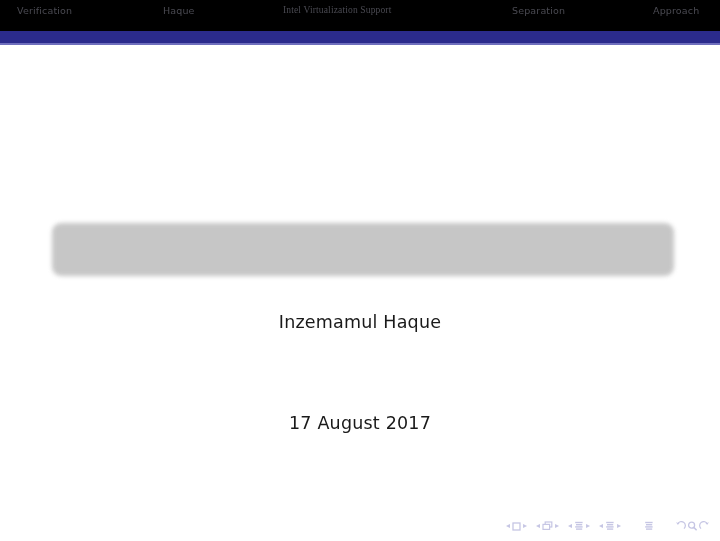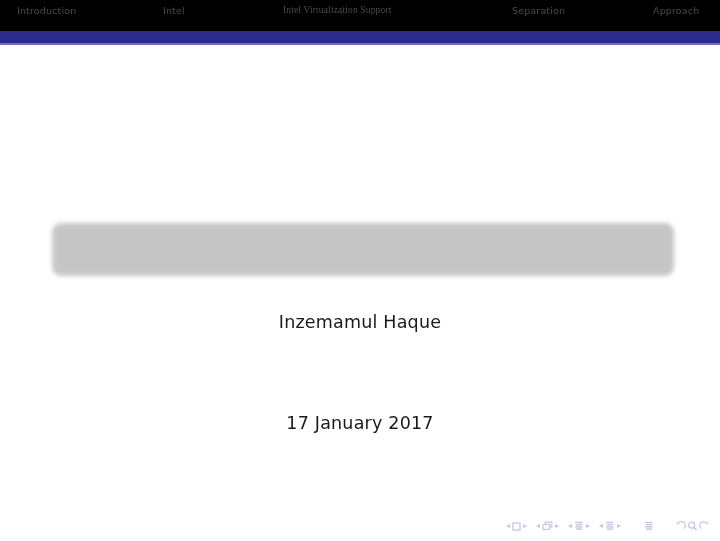--- a/index.html
+++ b/index.html
@@ -165,38 +165,38 @@
     align-items: center;
     gap: 1px;
     margin-left: 12px;
   }
 </style>
 </head>
 <body>
 
 <div class="headline">
   <div class="nav-items">
-    <div class="nav-item sec-introduction">Introduction</div>
-    <div class="nav-item sec-muen">Intel</div>
+    <div class="nav-item sec-introduction">Verification</div>
+    <div class="nav-item sec-muen">Haque</div>
     <div class="nav-item sec-intel">Intel Virtualization Support</div>
     <div class="nav-item sec-challenges">Separation</div>
     <div class="nav-item sec-approach">Approach</div>
   </div>
 </div>
 <div class="headline-rule"></div>
 <div class="headline-rule-light"></div>
 
 <div class="titlepage">
 
   <div class="title-shadow"></div>
 
   <div class="author">Inzemamul Haque</div>
 
 
-  <div class="date">17 January 2017</div>
+  <div class="date">17 August 2017</div>
 </div>
 
 <div class="navsyms">
 
   <div class="navgroup">
     <span class="navsym arrow">◂</span>
     <span class="navsym">
       <svg width="9" height="9" viewBox="0 0 9 9">
         <rect x="1" y="1" width="7" height="7" fill="none" stroke="#c6c6e4" stroke-width="1.3"></rect>
       </svg>

